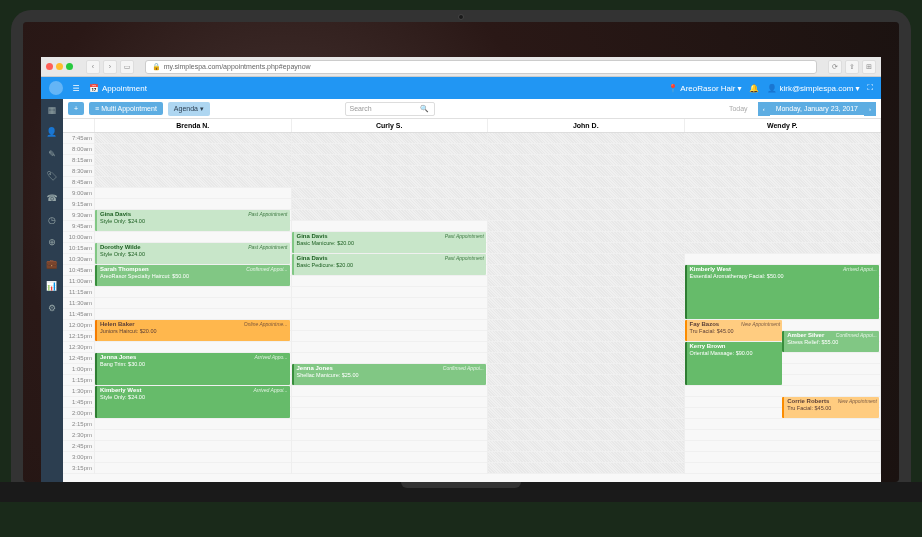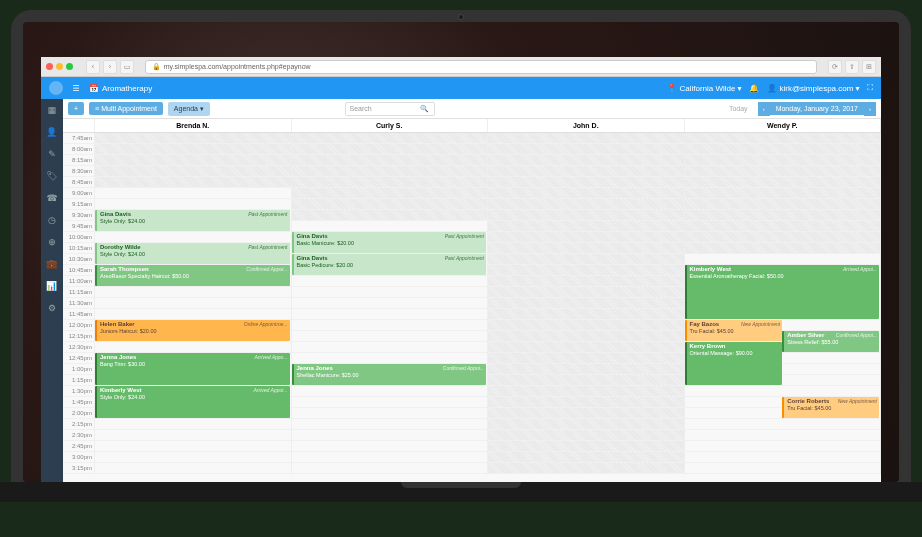--- a/index.html
+++ b/index.html
@@ -85,27 +85,27 @@
         <div class="nav-btn">⇪</div>
         <div class="nav-btn">⊞</div>
       </div>
 
       <div class="app">
         <div class="topbar">
           <div class="logo-circle"></div>
           <div class="menu-btn">☰</div>
           <div class="topbar-tab">
             <span>📅</span>
-            <span>Aromatherapy</span>
+            <span>Appointment</span>
           </div>
           <div class="topbar-spacer"></div>
           <div class="topbar-right">
             <div class="loc-item">
               <span>📍</span>
-              <span>California Wilde</span>
+              <span>AreoRasor Hair</span>
               <span>▾</span>
             </div>
             <span>🔔</span>
             <div class="loc-item">
               <span>👤</span>
               <span>kirk@simplespa.com</span>
               <span>▾</span>
             </div>
             <span>⛶</span>
           </div>

